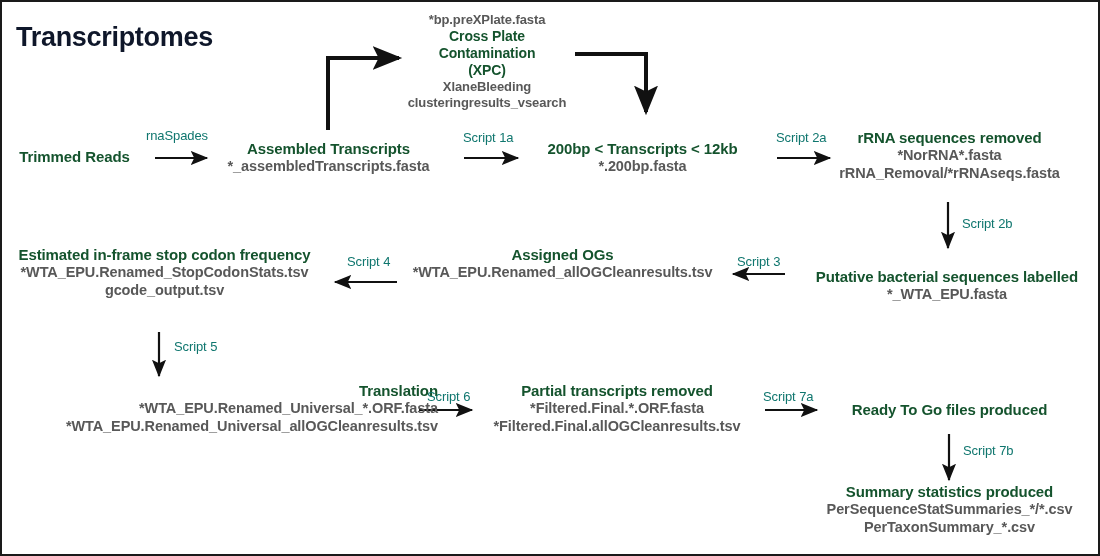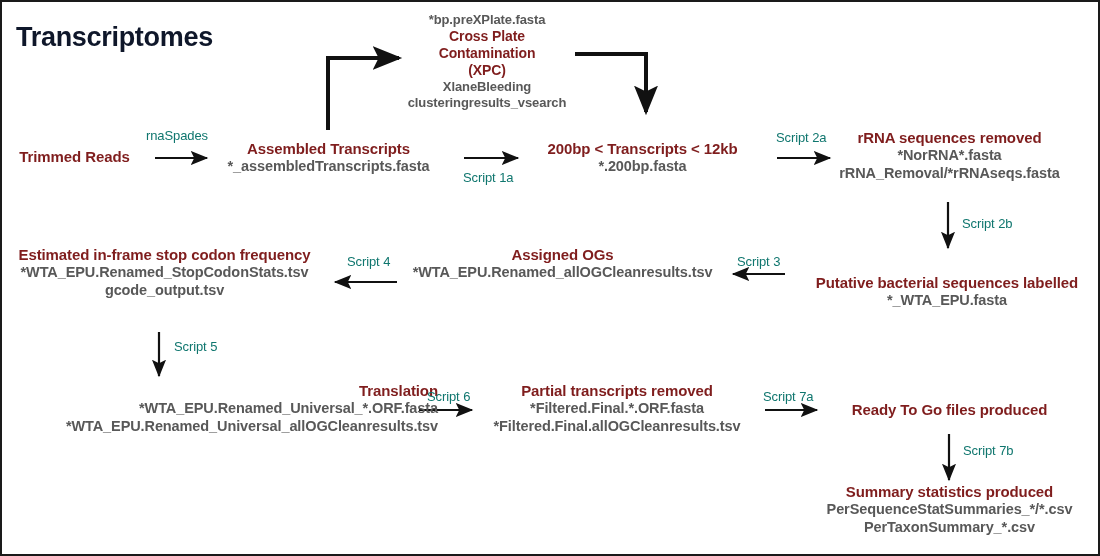--- a/index.html
+++ b/index.html
@@ -22,21 +22,21 @@
   }
   
   .node {
     position: absolute;
     text-align: center;
     line-height: 1.22;
     white-space: nowrap;
   }
   .node .title {
     font-weight: bold;
-    color: #7f1d1d;
+    color: #14532d;
     font-size: 15px;
     letter-spacing: -0.1px;
   }
   .node .file {
     font-weight: bold;
     color: #585858;
     font-size: 14.5px;
     letter-spacing: -0.1px;
   }
   .node.small .title { font-size: 14px; }
@@ -158,21 +158,21 @@
     <div class="title">200bp &lt; Transcripts &lt; 12kb</div>
     <div class="file">*.200bp.fasta</div>
   </div>
 
   <div class="node" style="left:820px; top:127px; width:255px;">
     <div class="title">rRNA sequences removed</div>
     <div class="file">*NorRNA*.fasta</div>
     <div class="file">rRNA_Removal/*rRNAseqs.fasta</div>
   </div>
 
-  <div class="node" style="left:795px; top:272px; width:300px;">
+  <div class="node" style="left:795px; top:266px; width:300px;">
     <div class="title">Putative bacterial sequences labelled</div>
     <div class="file">*_WTA_EPU.fasta</div>
   </div>
 
   <div class="node" style="left:398px; top:244px; width:325px;">
     <div class="title">Assigned OGs</div>
     <div class="file">*WTA_EPU.Renamed_allOGCleanresults.tsv</div>
   </div>
 
   <div class="node" style="left:0px; top:244px; width:325px;">
@@ -198,21 +198,21 @@
   </div>
 
   <div class="node" style="left:800px; top:481px; width:295px;">
     <div class="title">Summary statistics produced</div>
     <div class="file">PerSequenceStatSummaries_*/*.csv</div>
     <div class="file">PerTaxonSummary_*.csv</div>
   </div>
 
   <div class="arrow-label" style="left:144px; top:126px;">rnaSpades</div>
 
-  <div class="arrow-label" style="left:461px; top:128px;margin-top:40px;">Script 1a</div>
+  <div class="arrow-label" style="left:461px; top:128px;">Script 1a</div>
 
   <div class="arrow-label" style="left:774px; top:128px;">Script 2a</div>
 
   <div class="arrow-label" style="left:960px; top:214px;">Script 2b</div>
 
   <div class="arrow-label" style="left:735px; top:252px;">Script 3</div>
 
   <div class="arrow-label" style="left:345px; top:252px;">Script 4</div>
 
   <div class="arrow-label" style="left:172px; top:337px;">Script 5</div>

